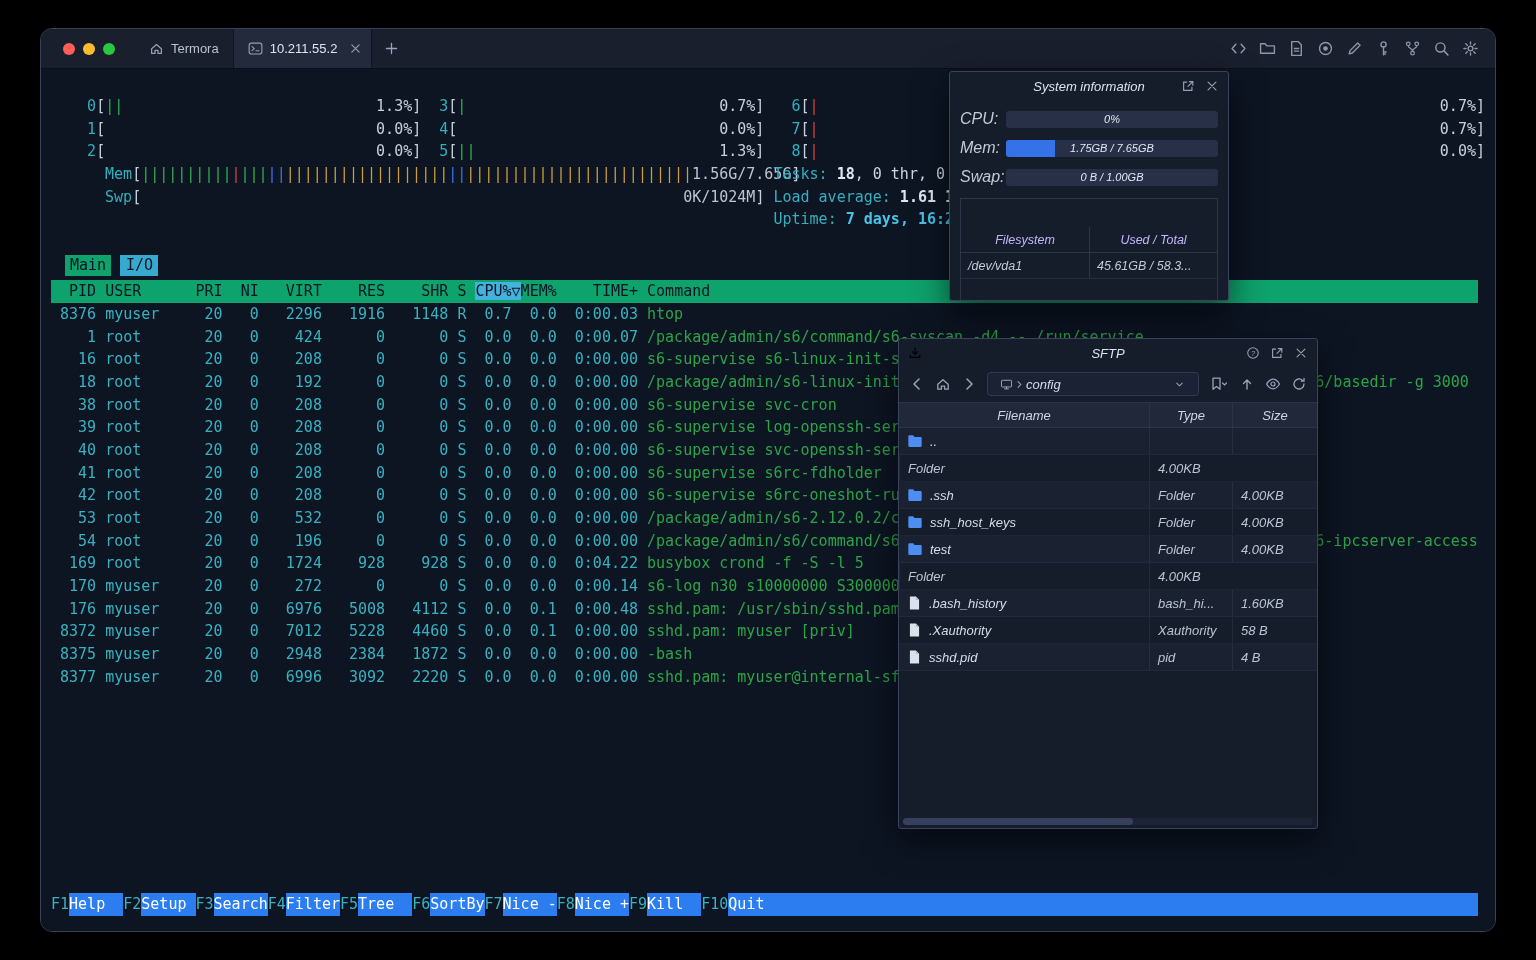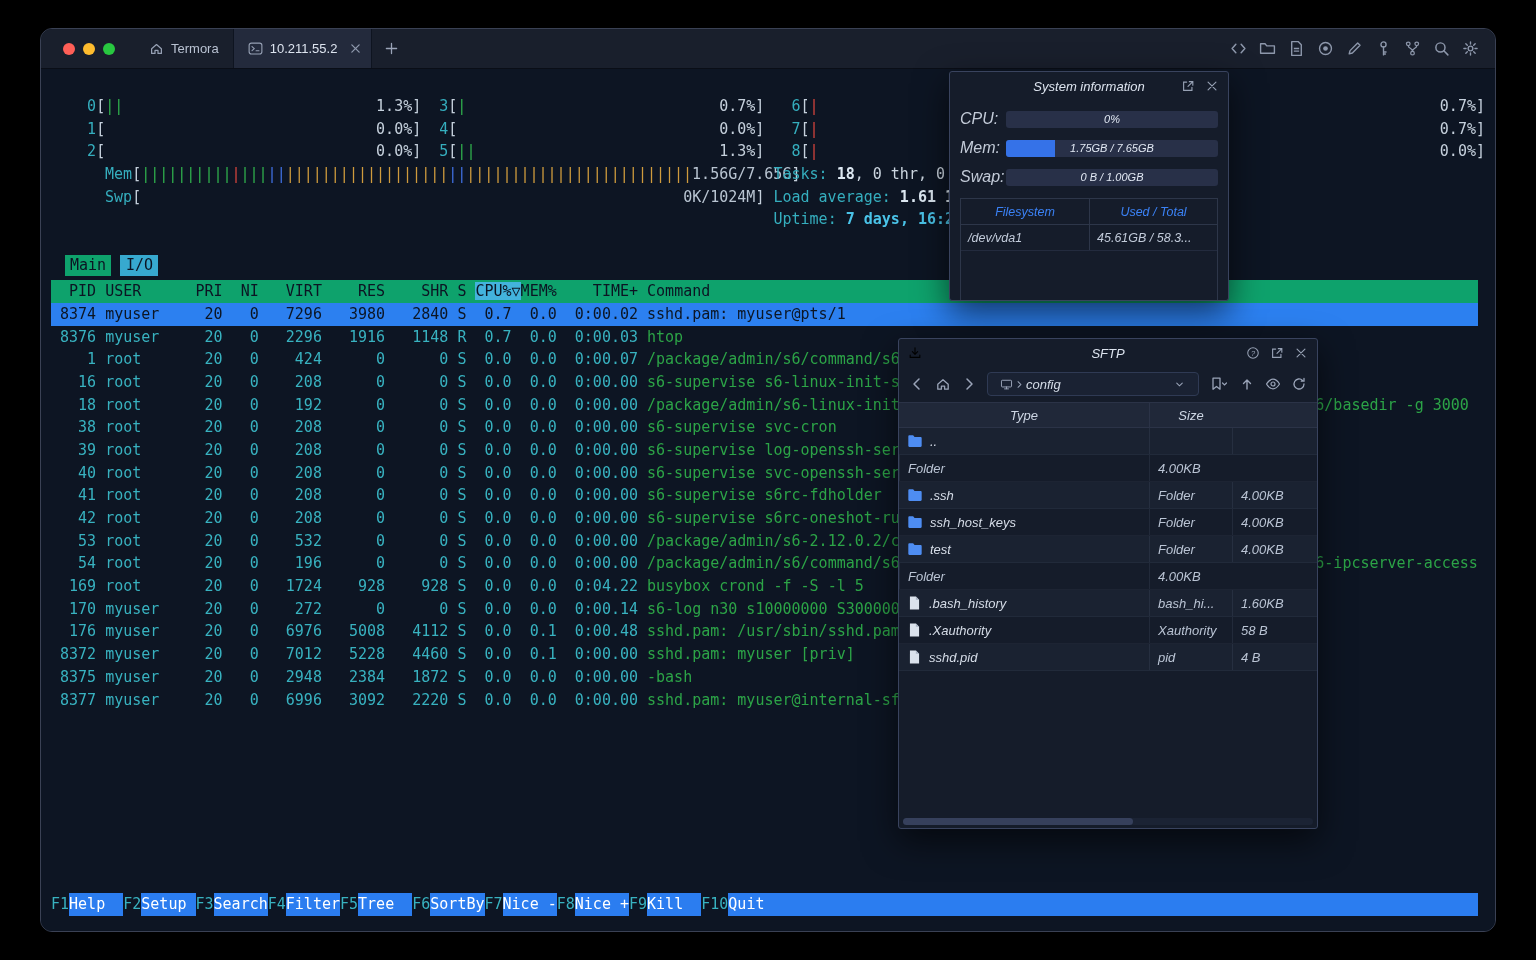--- a/index.html
+++ b/index.html
@@ -84,21 +84,21 @@
 
   .sysinfo { left:908px; top:42px; width:280px; height:230px; }
   .si-row { display:flex; align-items:center; margin:10px 10px 11px; }
   .si-label { width:46px; font-size:16px; color:#c3cbd8; }
   .bar { flex:1; height:17px; background:#283048; border-radius:3px; position:relative; overflow:hidden; }
   .bfill { position:absolute; left:0; top:0; bottom:0; background:#3572e8; }
   .btext { position:absolute; inset:0; display:flex; align-items:center; justify-content:center;
     font-size:11px; color:#e2e9f4; }
   .fs-table { margin:12px 10px 10px; border:1px solid #2d3649; height:104px; font-size:12.5px; }
   .fs-head { display:grid; grid-template-columns:1fr 1fr; height:26px;
-    border-bottom:1px solid #2d3649; color:#3b82f6; }
+    border-bottom:1px solid #2d3649; color:#c4b5fd;margin-top:28px; }
   .fs-head span { display:flex; align-items:center; justify-content:center; }
   .fs-head span + span { border-left:1px solid #2d3649; }
   .fs-row { display:grid; grid-template-columns:1fr 1fr; height:26px;
     border-bottom:1px solid #232b3e; color:#c2cbda; }
   .fs-row span { display:flex; align-items:center; padding-left:7px; }
   .fs-row span + span { border-left:1px solid #2d3649; }
 
   .sftp { left:857px; top:309px; width:420px; height:491px; }
   .sftp-toolbar { display:flex; align-items:center; gap:10px; padding:5px 10px 6px; color:#9aa4b8; }
   .stb-ic { display:flex; align-items:center; }
@@ -228,21 +228,20 @@
         <div class="tline"><span class="meter wide"><span class="ml">Mem</span><span class="mb">[</span><span style="color:#2fae4c">||||||||||</span><span style="color:#d2433c">|</span><span style="color:#2fae4c">|||</span><span style="color:#3f6fe0">||</span><span style="color:#cf9b3d">||||||||||||||||||</span><span style="color:#3f6fe0">||</span><span style="color:#cf9b3d">|||||||||||||||||||||||||</span><span class="mf"></span><span class="mtext">1.56G/7.65G</span><span class="mb">]</span></span><span class="rtext"><span class="hl">Tasks:</span> <b>18</b>, 0 thr, 0 kthr; 1 running</span></div>
         <div class="tline"><span class="meter wide"><span class="ml">Swp</span><span class="mb">[</span><span class="mf"></span><span class="mtext">0K/1024M</span><span class="mb">]</span></span><span class="rtext"><span class="hl">Load average:</span> <b>1.61 1.13 1.05</b></span></div>
         <div class="tline"><span class="rtext r6"><span class="hl">Uptime:</span> <b class="up">7 days, 16:24:18</b></span></div>
       </div>
     <div class="hscreens">
       <span class="hscreen main">Main</span>
       <span class="hscreen io">I/O</span>
     </div>
     <div class="phdr" id="phdr">  PID USER      PRI  NI   VIRT    RES    SHR S <span class="sort">CPU%▽</span>MEM%    TIME+ Command</div>
     <div id="prows">
-        <div class="prow sel"><span class="f"> 8374 myuser     20   0   7296   3980   2840 S  0.7  0.0  0:00.02 </span><span class="c">sshd.pam: myuser@pts/1</span></div>
         <div class="prow"><span class="f"> 8376 myuser     20   0   2296   1916   1148 R  0.7  0.0  0:00.03 </span><span class="c">htop</span></div>
         <div class="prow"><span class="f">    1 root       20   0    424      0      0 S  0.0  0.0  0:00.07 </span><span class="c">/package/admin/s6/command/s6-svscan -d4 -- /run/service</span></div>
         <div class="prow"><span class="f">   16 root       20   0    208      0      0 S  0.0  0.0  0:00.00 </span><span class="c">s6-supervise s6-linux-init-shutdownd</span></div>
         <div class="prow"><span class="f">   18 root       20   0    192      0      0 S  0.0  0.0  0:00.00 </span><span class="c">/package/admin/s6-linux-init/command/s6-linux-init-shutdownd -d3 -c /run/s6/basedir -g 3000</span></div>
         <div class="prow"><span class="f">   38 root       20   0    208      0      0 S  0.0  0.0  0:00.00 </span><span class="c">s6-supervise svc-cron</span></div>
         <div class="prow"><span class="f">   39 root       20   0    208      0      0 S  0.0  0.0  0:00.00 </span><span class="c">s6-supervise log-openssh-server</span></div>
         <div class="prow"><span class="f">   40 root       20   0    208      0      0 S  0.0  0.0  0:00.00 </span><span class="c">s6-supervise svc-openssh-server</span></div>
         <div class="prow"><span class="f">   41 root       20   0    208      0      0 S  0.0  0.0  0:00.00 </span><span class="c">s6-supervise s6rc-fdholder</span></div>
         <div class="prow"><span class="f">   42 root       20   0    208      0      0 S  0.0  0.0  0:00.00 </span><span class="c">s6-supervise s6rc-oneshot-runner</span></div>
         <div class="prow"><span class="f">   53 root       20   0    532      0      0 S  0.0  0.0  0:00.00 </span><span class="c">/package/admin/s6-2.12.0.2/command/s6-ipcserverd -1 -- s6-ipcserver</span></div>
@@ -384,20 +383,21 @@
             <circle cx="8" cy="8" r="2" fill="none" stroke="currentColor" stroke-width="1.2"></circle>
           </svg>
       </span>
       <span class="stb-ic">
         <svg viewBox="0 0 16 16">
             <path d="M13 8A5 5 0 1 1 11.5 4.4M13 2.5V5.2h-2.7" fill="none" stroke="currentColor" stroke-width="1.3" stroke-linecap="round"></path>
           </svg>
       </span>
     </div>
     <div class="sgrid shead">
+      <span>Filename</span>
       <span>Type</span>
       <span>Size</span>
     </div>
     <div id="sftp-rows">
         <div class="sgrid srow">
           <span class="cname">
             <span style="display:flex">
               <svg viewBox="0 0 16 14" style="width:16px;height:13px;flex:none">
                 <path d="M.8 1.6C.8.9 1.3.4 2 .4h4l1.5 1.8H14c.7 0 1.2.5 1.2 1.2v8.2c0 .7-.5 1.2-1.2 1.2H2c-.7 0-1.2-.5-1.2-1.2z" fill="#4e8df2"></path>
               </svg>

